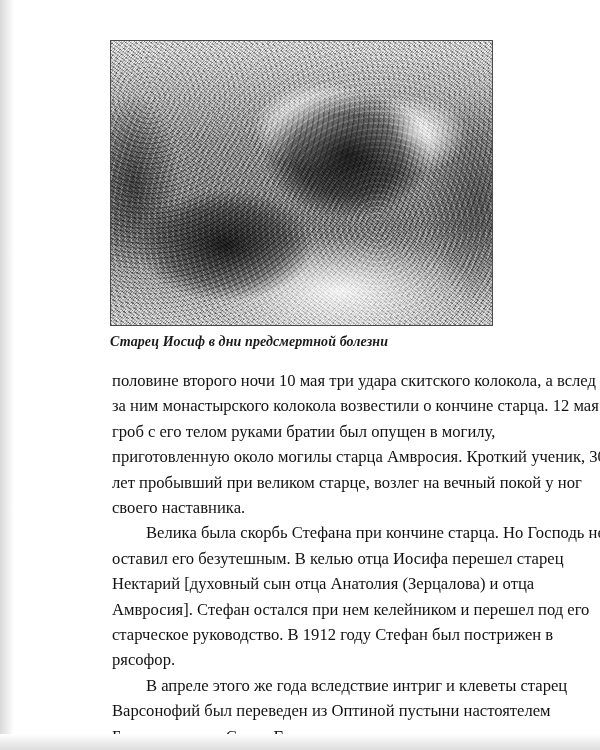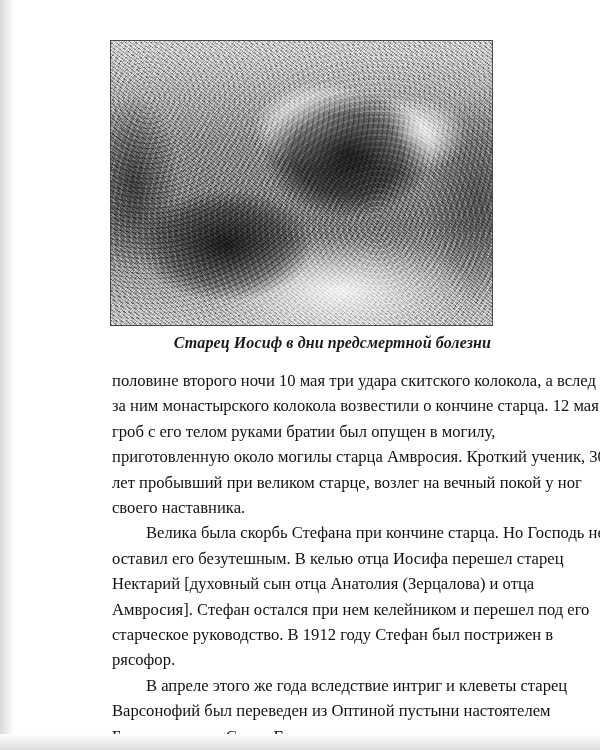--- a/index.html
+++ b/index.html
@@ -73,24 +73,24 @@
       repeating-radial-gradient(circle at 10% 20%, rgba(0,0,0,0.30) 0px, rgba(0,0,0,0.30) 1px, rgba(0,0,0,0) 2px, rgba(0,0,0,0) 5px),
       repeating-radial-gradient(circle at 70% 65%, rgba(255,255,255,0.28) 0px, rgba(255,255,255,0.28) 1px, rgba(255,255,255,0) 2px, rgba(255,255,255,0) 6px);
     mix-blend-mode: overlay;
   }
 
   .caption {
     position: absolute;
     left: 110px;
     top: 334px;
     width: 381px;
-    text-align: right;
+    text-align: left;
     font-style: italic;
     font-weight: bold;
-    font-size: 16px;
+    font-size: 14px;
     color: #1a1a1a;
     letter-spacing: 0.1px;
   }
 
   .body-text {
     position: absolute;
     left: 112px;
     top: 368px;
     width: 500px;
     font-size: 16.6px;

